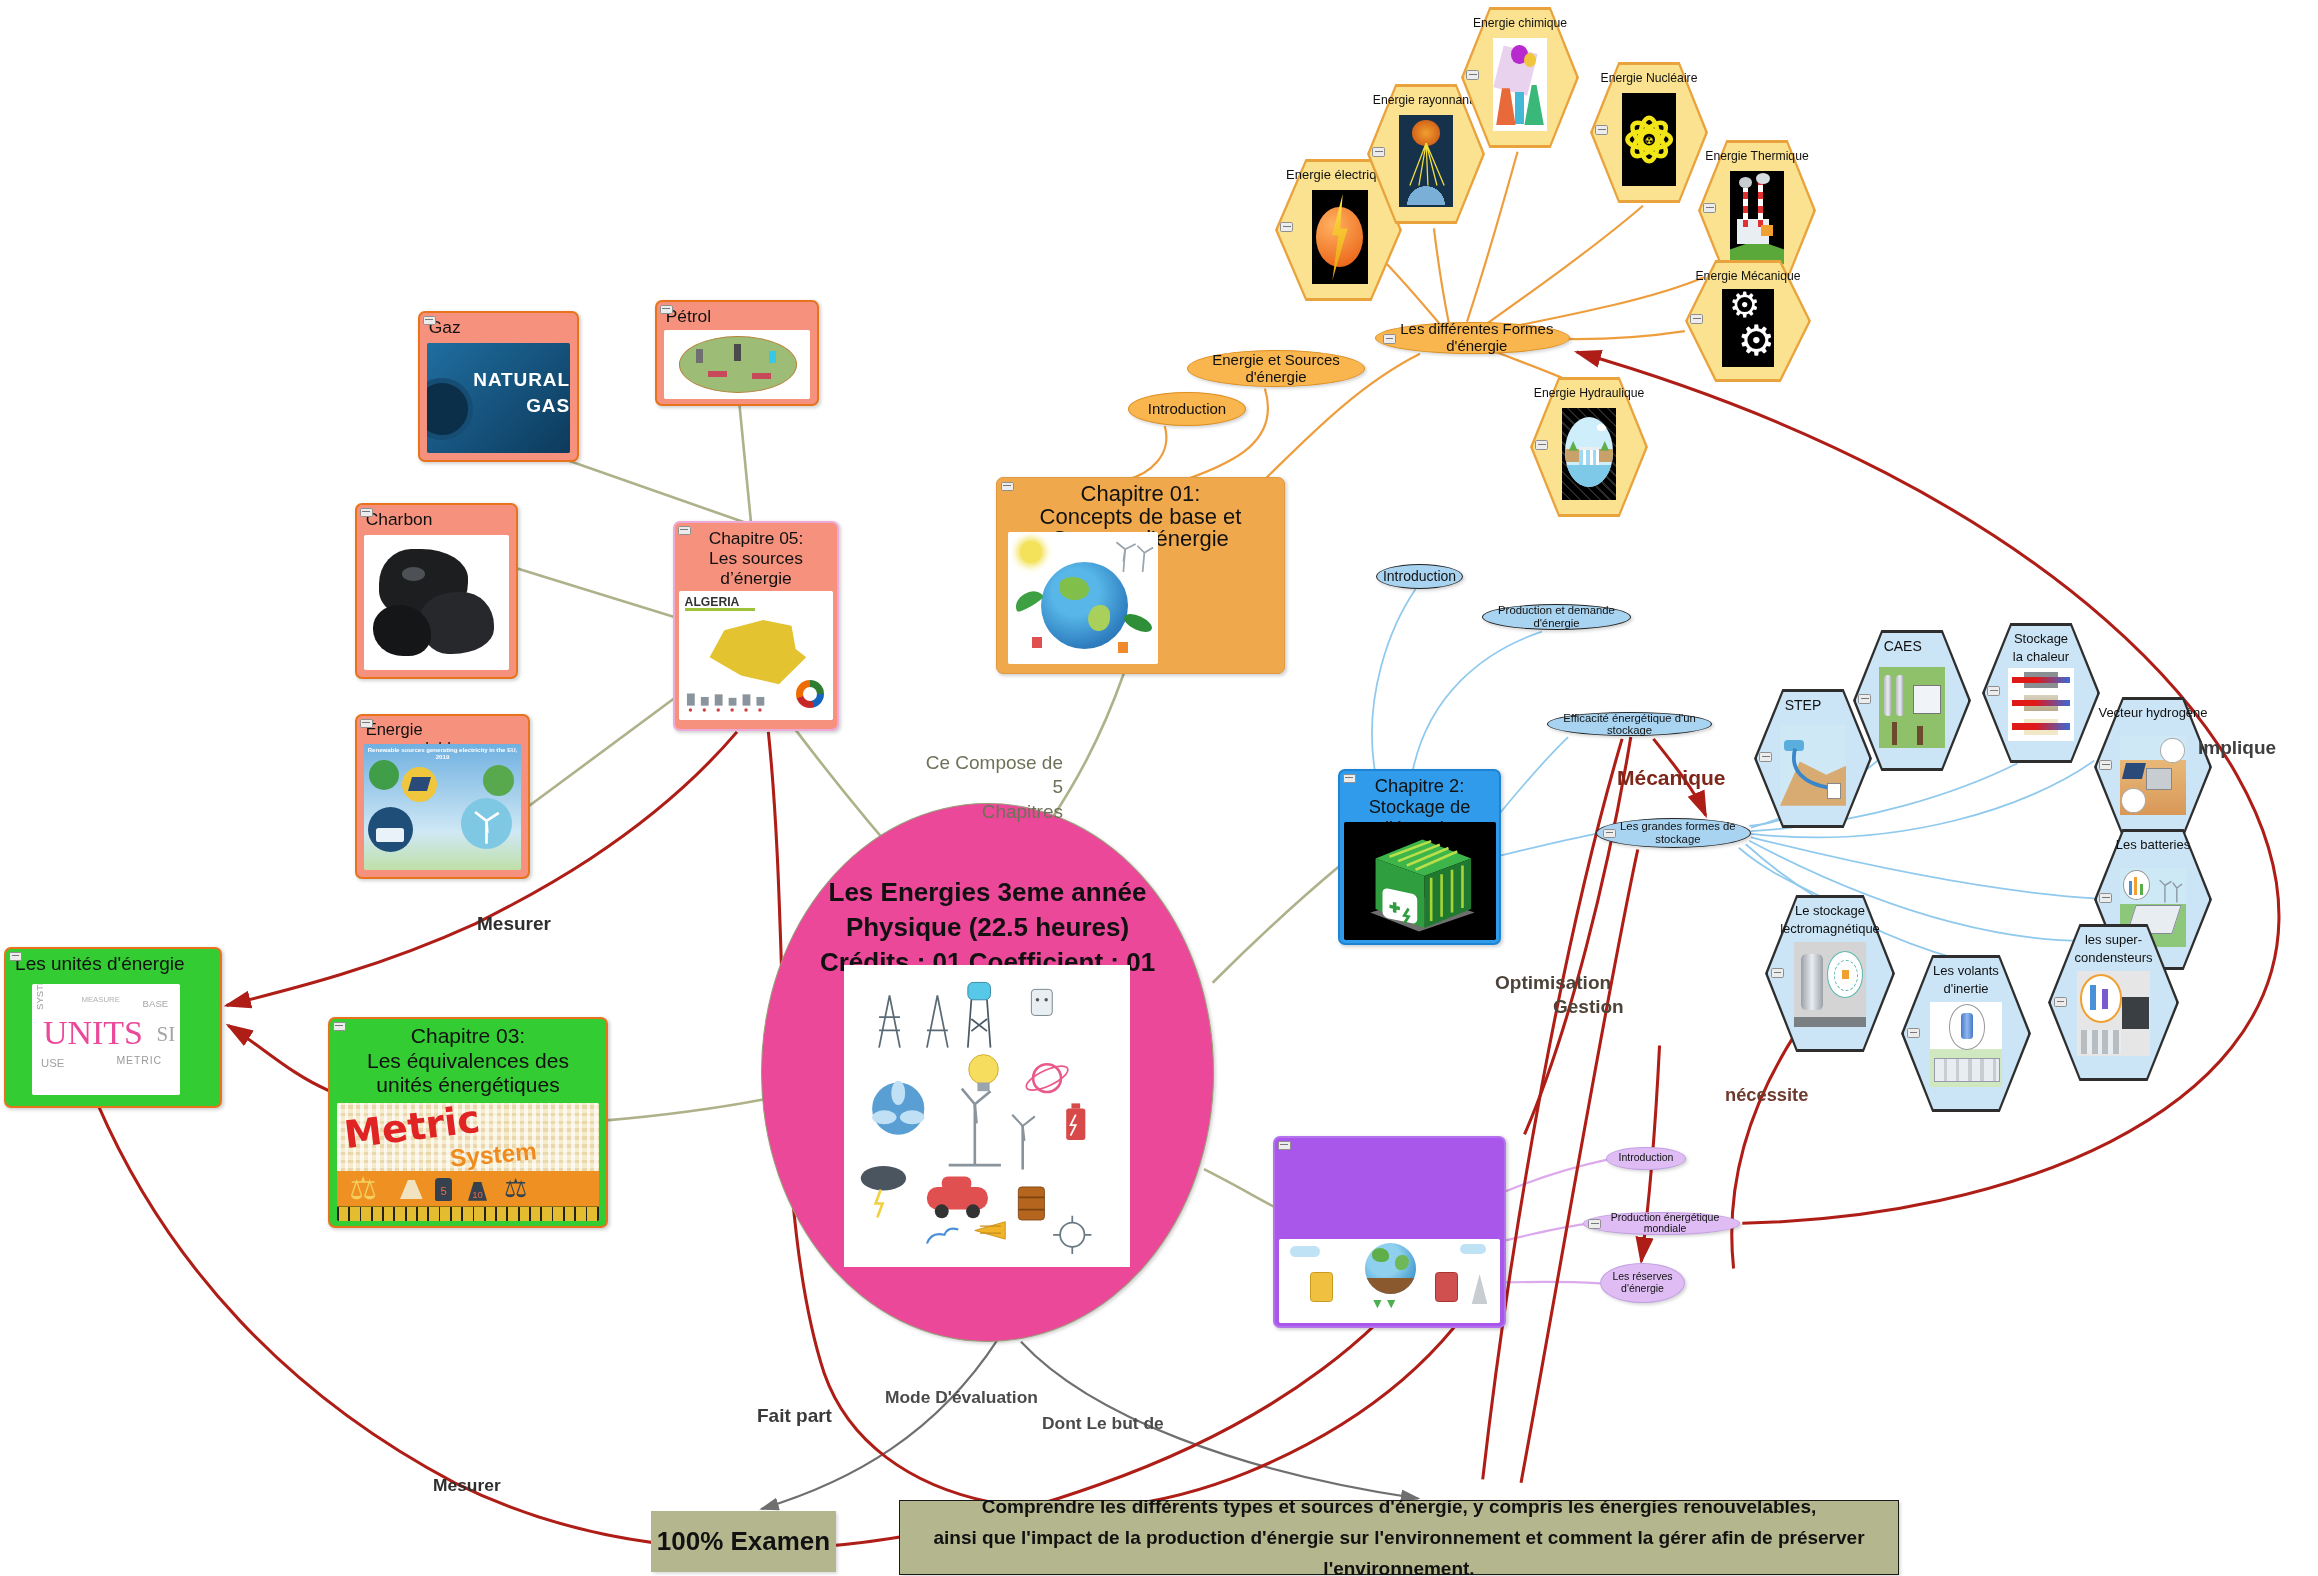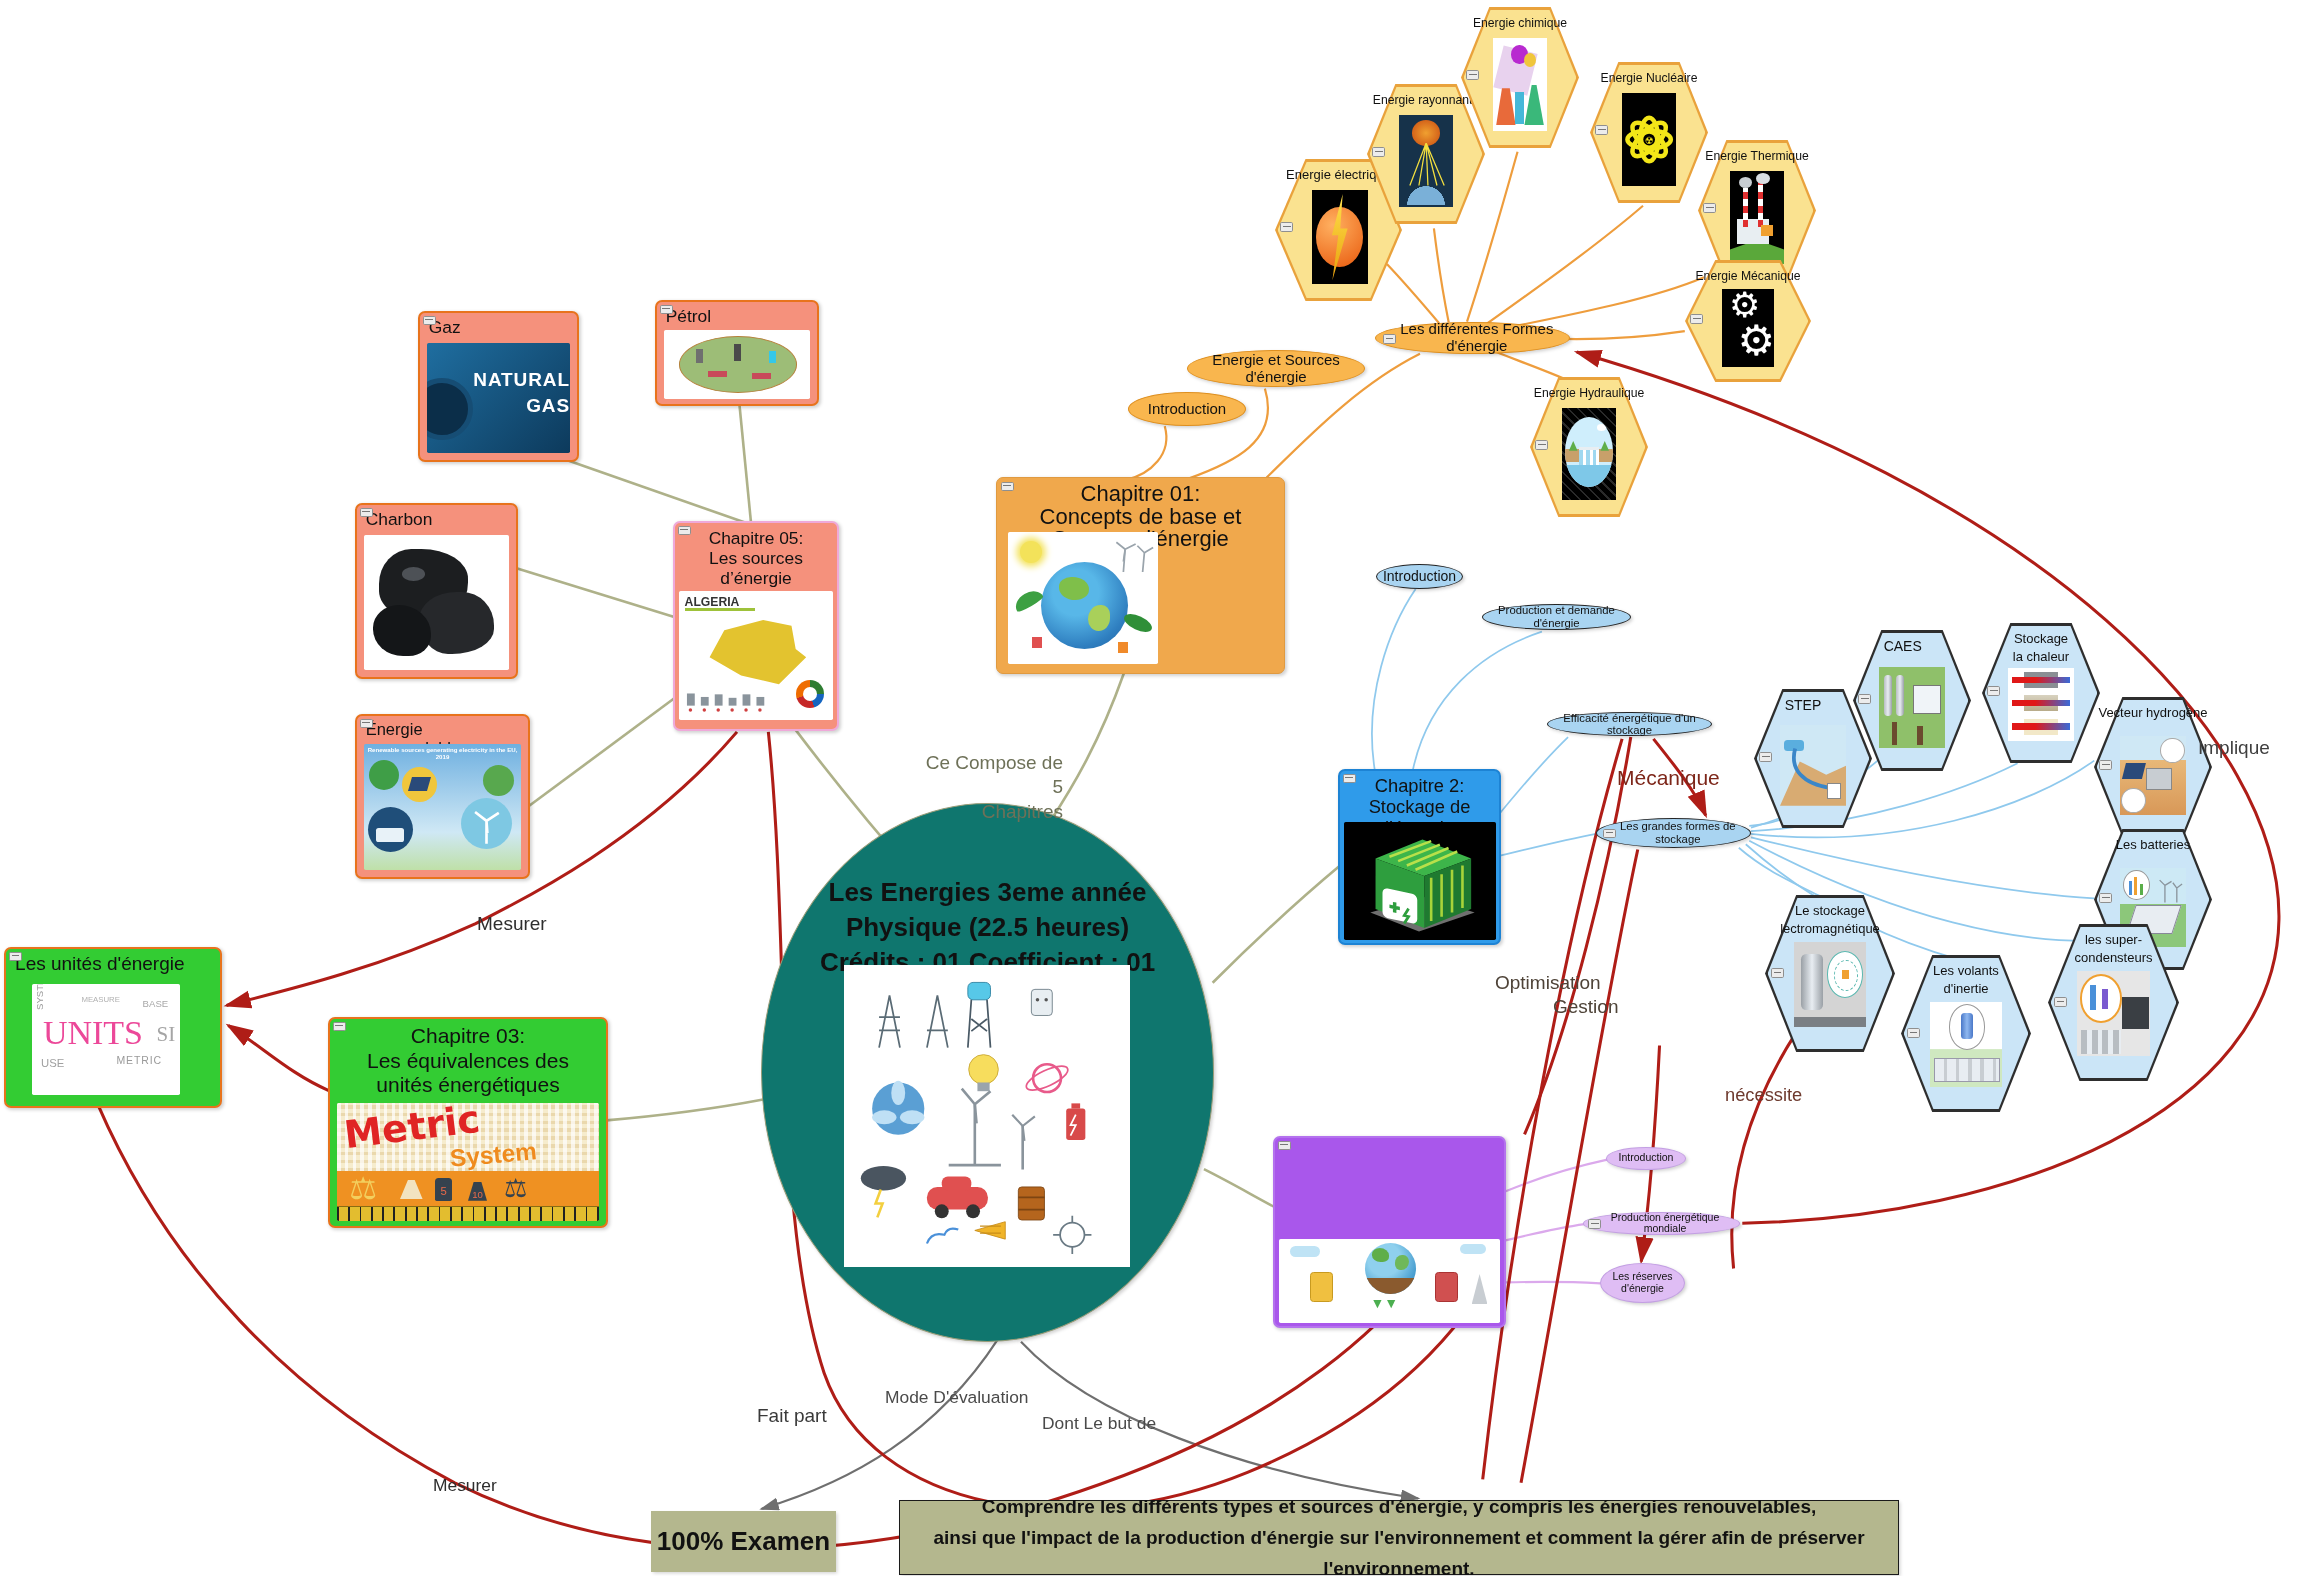--- a/index.html
+++ b/index.html
@@ -30,26 +30,26 @@
   .ohex .hb{background:#e9a23c}.ohex .hf{background:#fae290}
   .bhex .hb{background:#2e2e2e}.bhex .hf{background:#cbe5f7}
   .hex-label{position:absolute;top:7px;left:0;right:0;text-align:center;font-size:15.7px;
              line-height:18.3px;z-index:3;white-space:pre-line}
   .hex-img{position:absolute;z-index:3;overflow:hidden}
   
   .xicon{position:absolute;width:13px;height:9.6px;background:#ececec;border:0.9px solid #8f8f8f;
          border-radius:1.7px;z-index:4;box-sizing:border-box}
   .xicon::after{content:"";display:block;margin:2.6px 1.7px;border-top:1.7px solid #777}
   
-  .rlabel{position:absolute;z-index:3;font-weight:normal;font-size:19px}
+  .rlabel{position:absolute;z-index:3;font-weight:bold;font-size:19px}
   
   .sh{position:absolute}
   .circ{border-radius:50%}
   
-  #center-ellipse{border-radius:50%;background:#0f766e;border:1.7px solid #999c77}
+  #center-ellipse{border-radius:50%;background:#ec4899;border:1.7px solid #999c77}
   #center-title{position:absolute;left:22px;right:22px;top:71px;text-align:center;
                 font-weight:bold;font-size:26px;line-height:35px;z-index:3}
   #doodles{position:absolute;left:82px;top:161px;width:286px;height:302px;background:#fff;z-index:3}
   
   #goal-box{background:#b4b78e;border:1.7px solid #1a1a1a;display:flex;align-items:center;
             justify-content:center;text-align:center;font-weight:bold;font-size:19px;line-height:31px}
   #exam-box{background:#b4b78e;display:flex;align-items:center;justify-content:center;
             font-weight:bold;font-size:26px}
 </style>
 </head>

